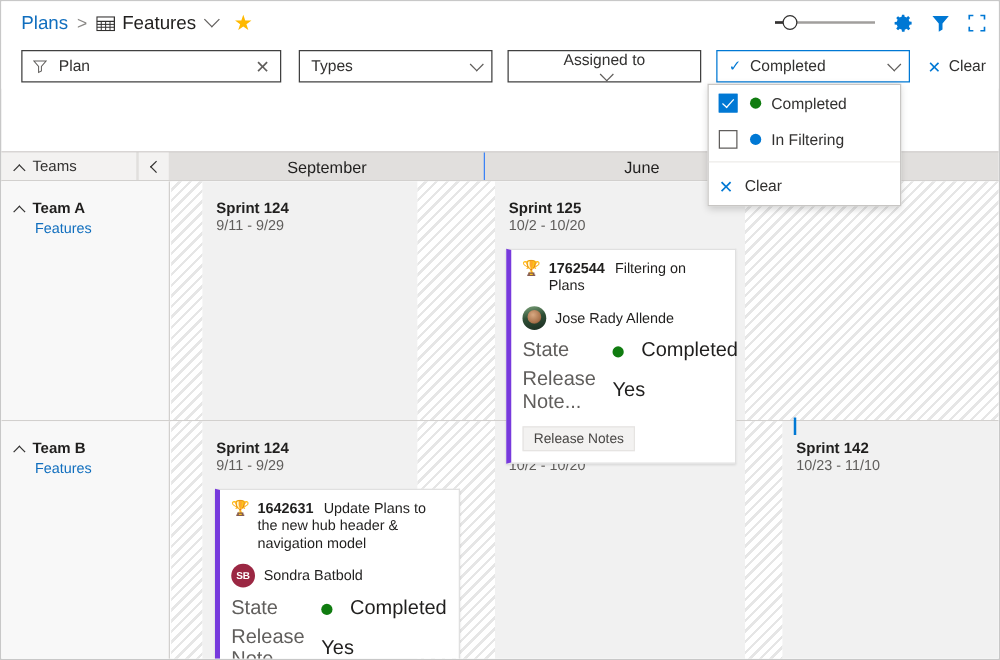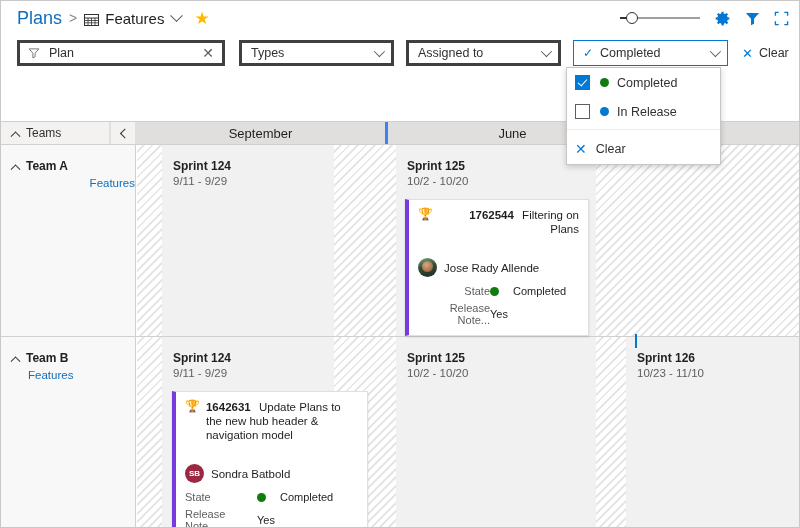--- a/index.html
+++ b/index.html
@@ -17,21 +17,21 @@
     overflow: hidden;
   }
 
   
   .topbar {
     position: absolute; left: 0; top: 0; width: 798px; height: 34px;
     background: #ffffff;
     display: flex; align-items: center;
   }
   .crumb {
-    font-size: 18px; color: #106ebe; margin-left: 16px;
+    font-size: 15px; color: #106ebe; margin-left: 16px;
     cursor: pointer; white-space: nowrap;
   }
   .crumb-sep { font-size: 14px; color: #8a8886; margin: 0 7px; }
   .crumb-icon {
     display: inline-block; width: 15px; height: 12px;
     margin-right: 6px; position: relative; vertical-align: -1px;
   }
   .crumb-cur { font-size: 15px; color: #201f1e; white-space: nowrap; }
   .chev-sm {
     display: inline-block; width: 9px; height: 9px;
@@ -58,21 +58,21 @@
     position: absolute; left: 0; top: 6px; width: 7px; height: 2px; background: #323130;
   }
   .tbicon { cursor: pointer; display: flex; align-items: center; }
 
   
   .filterrow {
     position: absolute; left: 0; top: 34px; width: 798px; height: 36px;
     background: #ffffff; display: flex; align-items: center;
   }
   .fbox {
-    height: 26px; border: 3px solid #404040; background: #fff;
+    height: 26px; border: 1px solid #404040; background: #fff;
     display: flex; align-items: center; font-size: 12.5px; color: #323130;
     cursor: pointer; position: relative;
   }
   .fbox .ftext { flex: 1; }
   .fbox .fx { color: #605e5c; font-size: 14px; }
   .chev-box {
     display: inline-block; width: 8px; height: 8px;
     border-right: 1.3px solid #605e5c; border-bottom: 1.3px solid #605e5c;
     transform: rotate(45deg) translateY(-2px);
   }
@@ -124,21 +124,21 @@
     cursor: pointer;
   }
   .chev-left {
     width: 7px; height: 7px; border-left: 1.4px solid #323130; border-bottom: 1.4px solid #323130;
     transform: rotate(45deg) translate(1px,-1px);
   }
   .month {
     position: absolute; top: 0; height: 22px;
     display: flex; align-items: center; justify-content: center;
     font-size: 13px; color: #201f1e;
-    border-right: 3px solid #3b82f6;
+    border-right: 1px solid #3b82f6;
   }
 
   
   .body { position: absolute; left: 0; top: 144px; width: 798px; bottom: 0; overflow: hidden; }
   .teamrow { position: absolute; left: 0; width: 798px; background: #ffffff; }
   .teamrow + .teamrow { border-top: 1px solid #d2d0ce; }
   .teamcell {
     position: absolute; left: 0; top: 0; width: 135px; height: 100%;
     background: #f8f8f8; border-right: 1px solid #d2d0ce; padding: 14px 0 0 11px;
   }
@@ -177,39 +177,39 @@
     box-shadow: 0 1px 2px rgba(0,0,0,.12);
     padding: 8px 9px 9px 9px; z-index: 4;
   }
   .card-title {
     font-size: 11.5px; color: #201f1e; line-height: 14px;
     display: flex; align-items: flex-start; gap: 6px;
   }
   .trophy { color: #773adc; font-size: 12px; line-height: 13px; flex: none; }
   .card-id { font-weight: bold; margin-right: 5px; }
   .assignee {
-    display: flex; align-items: center; gap: 7px; margin-top: 22px;
+    display: flex; align-items: center; gap: 7px; margin-top: 9px;
     font-size: 11.5px; color: #201f1e;
   }
   .avatar-photo {
     width: 19px; height: 19px; border-radius: 50%; flex: none;
     background: linear-gradient(165deg,#7da37a 0%,#2f4f36 45%,#1b2b20 100%);
     position: relative; overflow: hidden;
   }
   .avatar-photo::after {
     content: ""; position: absolute; left: 4px; top: 3px;
     width: 11px; height: 11px; border-radius: 50%;
     background: radial-gradient(circle at 40% 35%, #d8a982 0%, #a7714a 65%, #4a2e1e 100%);
   }
   .avatar-init {
     width: 19px; height: 19px; border-radius: 50%; flex: none;
     background: #9b2743; color: #fff; font-size: 8px; font-weight: bold;
     display: flex; align-items: center; justify-content: center; text-align: right;
   }
-  .fieldrow { display: flex; margin-top: 8px; font-size: 11px; }
+  .fieldrow { display: flex; margin-top: 8px; font-size: 16px; }
   .flabel { color: #605e5c; width: 72px; flex: none; }
   .fval { color: #201f1e; display: flex; align-items: center; gap: 6px; }
   .tags { margin-top: 10px; display: flex; gap: 6px; align-items: center; }
   .tag {
     background: #f3f2f1; border: 1px solid #e6e4e2; color: #484644;
     font-size: 11px; padding: 3px 8px; cursor: pointer;
   }
 </style>
 </head>
 <body>
@@ -266,21 +266,21 @@
           <path d="M1.5 2.5h13l-5 5.8v4.6l-3 1.6V8.3z"></path>
         </svg>
       </span>
       <span class="ftext">Plan</span>
       <span class="fx">✕</span>
     </div>
     <div class="fbox" style="margin-left:14px;width:155px;padding:0 9px;">
       <span class="ftext">Types</span>
       <span class="chev-box"></span>
     </div>
-    <div class="fbox" style="margin-left:12px;width:155px;padding:0 9px;">
+    <div class="fbox" style="margin-left:12px;width:155px;padding:0 9px;flex-direction:column;">
       <span class="ftext">Assigned to</span>
       <span class="chev-box"></span>
     </div>
     <div class="fbox" style="margin-left:12px;width:155px;padding:0 9px;border:1.6px solid #0078d4;">
       <span style="color:#0078d4;font-size:12px;margin-right:7px;">✓</span>
       <span class="ftext">Completed</span>
       <span class="chev-box"></span>
     </div>
     <div class="clearbtn">
       <span style="color:#0078d4;font-size:13px;">✕</span>
@@ -290,21 +290,21 @@
 
   <div class="dropdown">
     <div class="ddrow">
       <span class="cbox on"></span>
       <span class="dot" id="dot0" style="background: rgb(16, 124, 16);"></span>
       <span>Completed</span>
     </div>
     <div class="ddrow">
       <span class="cbox"></span>
       <span class="dot" id="dot1" style="background: rgb(0, 120, 212);"></span>
-      <span>In Release</span>
+      <span>In Filtering</span>
     </div>
     <div class="ddsep"></div>
     <div class="ddclear">
       <span style="color:#0078d4;font-size:14px;">✕</span>
       <span>Clear</span>
     </div>
   </div>
 
   <div class="thead">
     <div class="thead-teams">
@@ -317,21 +317,21 @@
     <div class="month" id="month0" style="left: 135px; width: 252px;">
       <span>September</span>
     </div>
     <div class="month" id="month1" style="left: 387px; width: 252px;">
       <span>June</span>
     </div>
   </div>
 
   <div class="body">
 
-    <div class="teamrow" style="top:0;height:191px;text-align:right;">
+    <div class="teamrow" style="top:0;height:191px;">
       <div class="teamcell">
         <div class="teamname">
           <span class="chev-up"></span>
           <span>Team A</span>
         </div>
         <div class="teamsub">Features</div>
       </div>
 
       <div class="lane-gap" style="left:136px;width:25px;"></div>
       <div class="lane-sprint" style="left:161px;width:172px;">
@@ -361,20 +361,23 @@
           <span class="flabel">State</span>
           <span class="fval">
             <span class="dot" id="cardA-dot" style="background: rgb(16, 124, 16);"></span>
             <span>Completed</span>
           </span>
         </div>
         <div class="fieldrow" style="margin-top:5px;">
           <span class="flabel">Release Note...</span>
           <span class="fval">Yes</span>
         </div>
+        <div class="tags">
+          <span class="tag">Release Notes</span>
+        </div>
       </div>
     </div>
 
     <div class="teamrow" style="top:191px;height:192px;text-decoration:underline;">
       <div class="teamcell">
         <div class="teamname">
           <span class="chev-up"></span>
           <span>Team B</span>
         </div>
         <div class="teamsub">Features</div>
@@ -385,21 +388,21 @@
         <div class="sprint-name">Sprint 124</div>
         <div class="sprint-dates">9/11 - 9/29</div>
       </div>
       <div class="lane-gap" style="left:333px;width:62px;"></div>
       <div class="lane-sprint" style="left:395px;width:200px;">
         <div class="sprint-name">Sprint 125</div>
         <div class="sprint-dates">10/2 - 10/20</div>
       </div>
       <div class="lane-gap" style="left:595px;width:30px;"></div>
       <div class="lane-sprint" style="left:625px;width:173px;">
-        <div class="sprint-name">Sprint 126</div>
+        <div class="sprint-name">Sprint 142</div>
         <div class="sprint-dates">10/23 - 11/10</div>
       </div>
       <div class="today-line" style="left: 634px; background: rgb(0, 120, 212);"></div>
 
       <div class="card" style="left:171px;top:54px;width:196px;">
         <div class="card-title">
           <span class="trophy">🏆</span>
           <span>
             <span class="card-id">1642631</span>
             <span>Update Plans to the new hub header &amp; navigation model</span>

